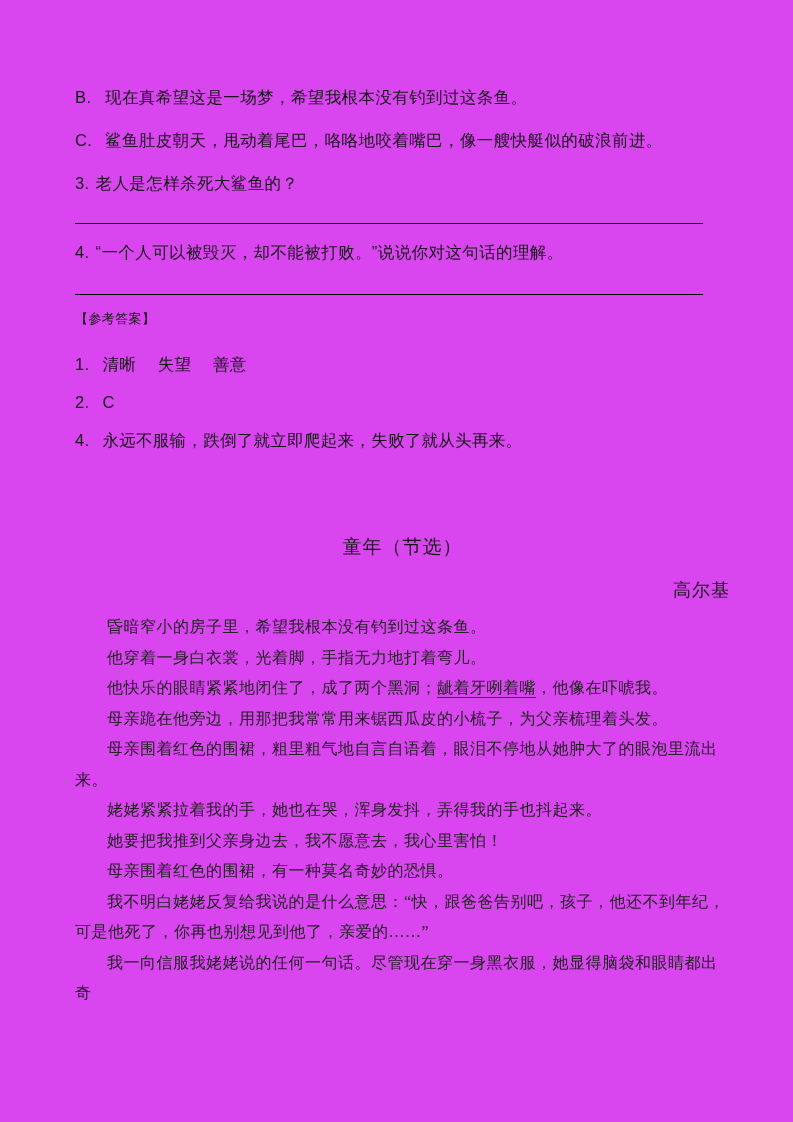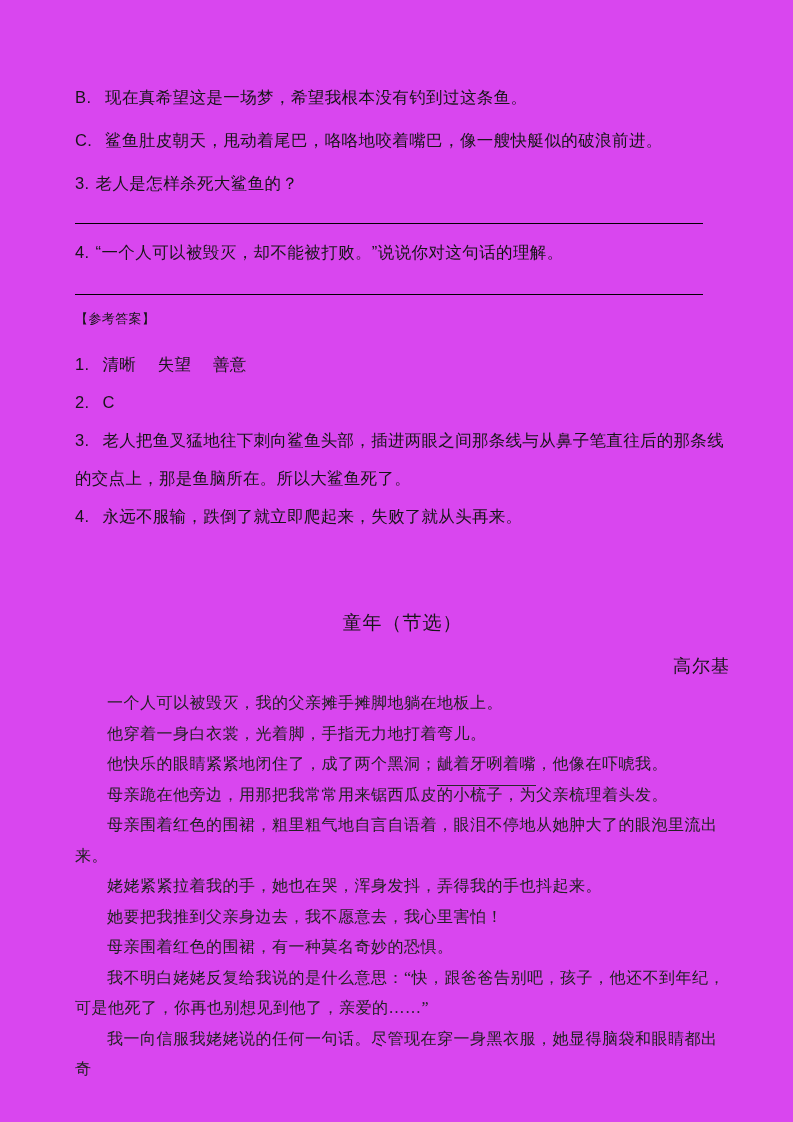--- a/index.html
+++ b/index.html
@@ -68,21 +68,21 @@
     font-size:16px;
     color:#222222;
   }
   .passage p {
     line-height:30.5px;
     text-indent:2em;
     letter-spacing:0.5px;
   }
   .ul-seg {
     border-bottom:1px solid #2a2a2a;
-    padding-bottom:13px;
+    padding-bottom:1px;
   }
 </style>
 </head>
 <body>
 
 <div class="page">
   <div class="content">
 
     <div class="qline">
       <span class="opt-label">B.</span><span>现在真希望这是一场梦，希望我根本没有钓到过这条鱼。</span>
@@ -103,32 +103,29 @@
 
     <div class="ans-header">【参考答案】</div>
     <div class="ans-list">
       <div class="ans-item">
         <span class="ans-num">1.</span><span>清晰　 失望　 善意</span>
       </div>
       <div class="ans-item">
         <span class="ans-num">2.</span><span>C</span>
       </div>
       <div class="ans-item">
-        <span class="ans-num">3.</span><span>老人把鱼叉猛地往下刺向鲨鱼头部，插进两眼之间那条线与从鼻子笔直往后的那条线的交点上，那是鱼脑所在。所以大鲨鱼死了。</span>
-      </div>
-      <div class="ans-item">
         <span class="ans-num">4.</span><span>永远不服输，跌倒了就立即爬起来，失败了就从头再来。</span>
       </div>
     </div>
 
     <div class="passage-title">童年（节选）</div>
     <div class="passage-author">高尔基</div>
 
     <div class="passage">
-      <p>一个人可以被毁灭，我的父亲摊手摊脚地躺在地板上。</p>
+      <p>昏暗窄小的房子里，希望我根本没有钓到过这条鱼。</p>
       <p>他穿着一身白衣裳，光着脚，手指无力地打着弯儿。</p>
       <p><span>他快乐的眼睛紧紧地闭住了，成了两个黑洞；</span><span class="ul-seg">龇着牙咧着嘴</span><span>，他像在吓唬我。</span></p>
       <p>母亲跪在他旁边，用那把我常常用来锯西瓜皮的小梳子，为父亲梳理着头发。</p>
       <p>母亲围着红色的围裙，粗里粗气地自言自语着，眼泪不停地从她肿大了的眼泡里流出来。</p>
       <p>姥姥紧紧拉着我的手，她也在哭，浑身发抖，弄得我的手也抖起来。</p>
       <p>她要把我推到父亲身边去，我不愿意去，我心里害怕！</p>
       <p>母亲围着红色的围裙，有一种莫名奇妙的恐惧。</p>
       <p>我不明白姥姥反复给我说的是什么意思：“快，跟爸爸告别吧，孩子，他还不到年纪，可是他死了，你再也别想见到他了，亲爱的……”</p>
       <p>我一向信服我姥姥说的任何一句话。尽管现在穿一身黑衣服，她显得脑袋和眼睛都出奇</p>
     </div>

